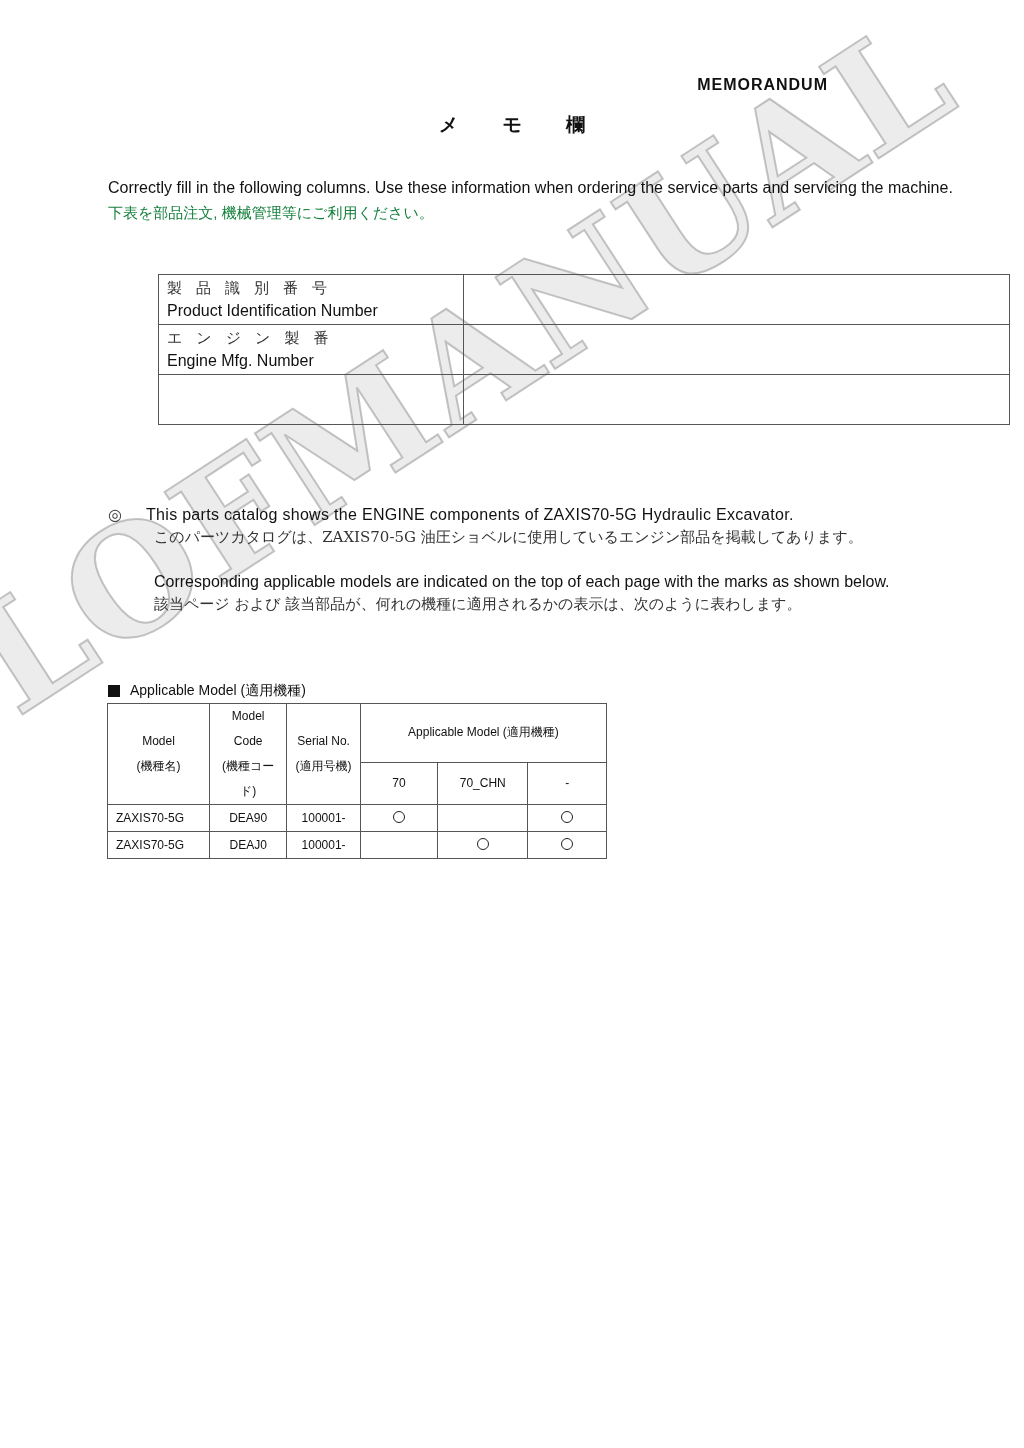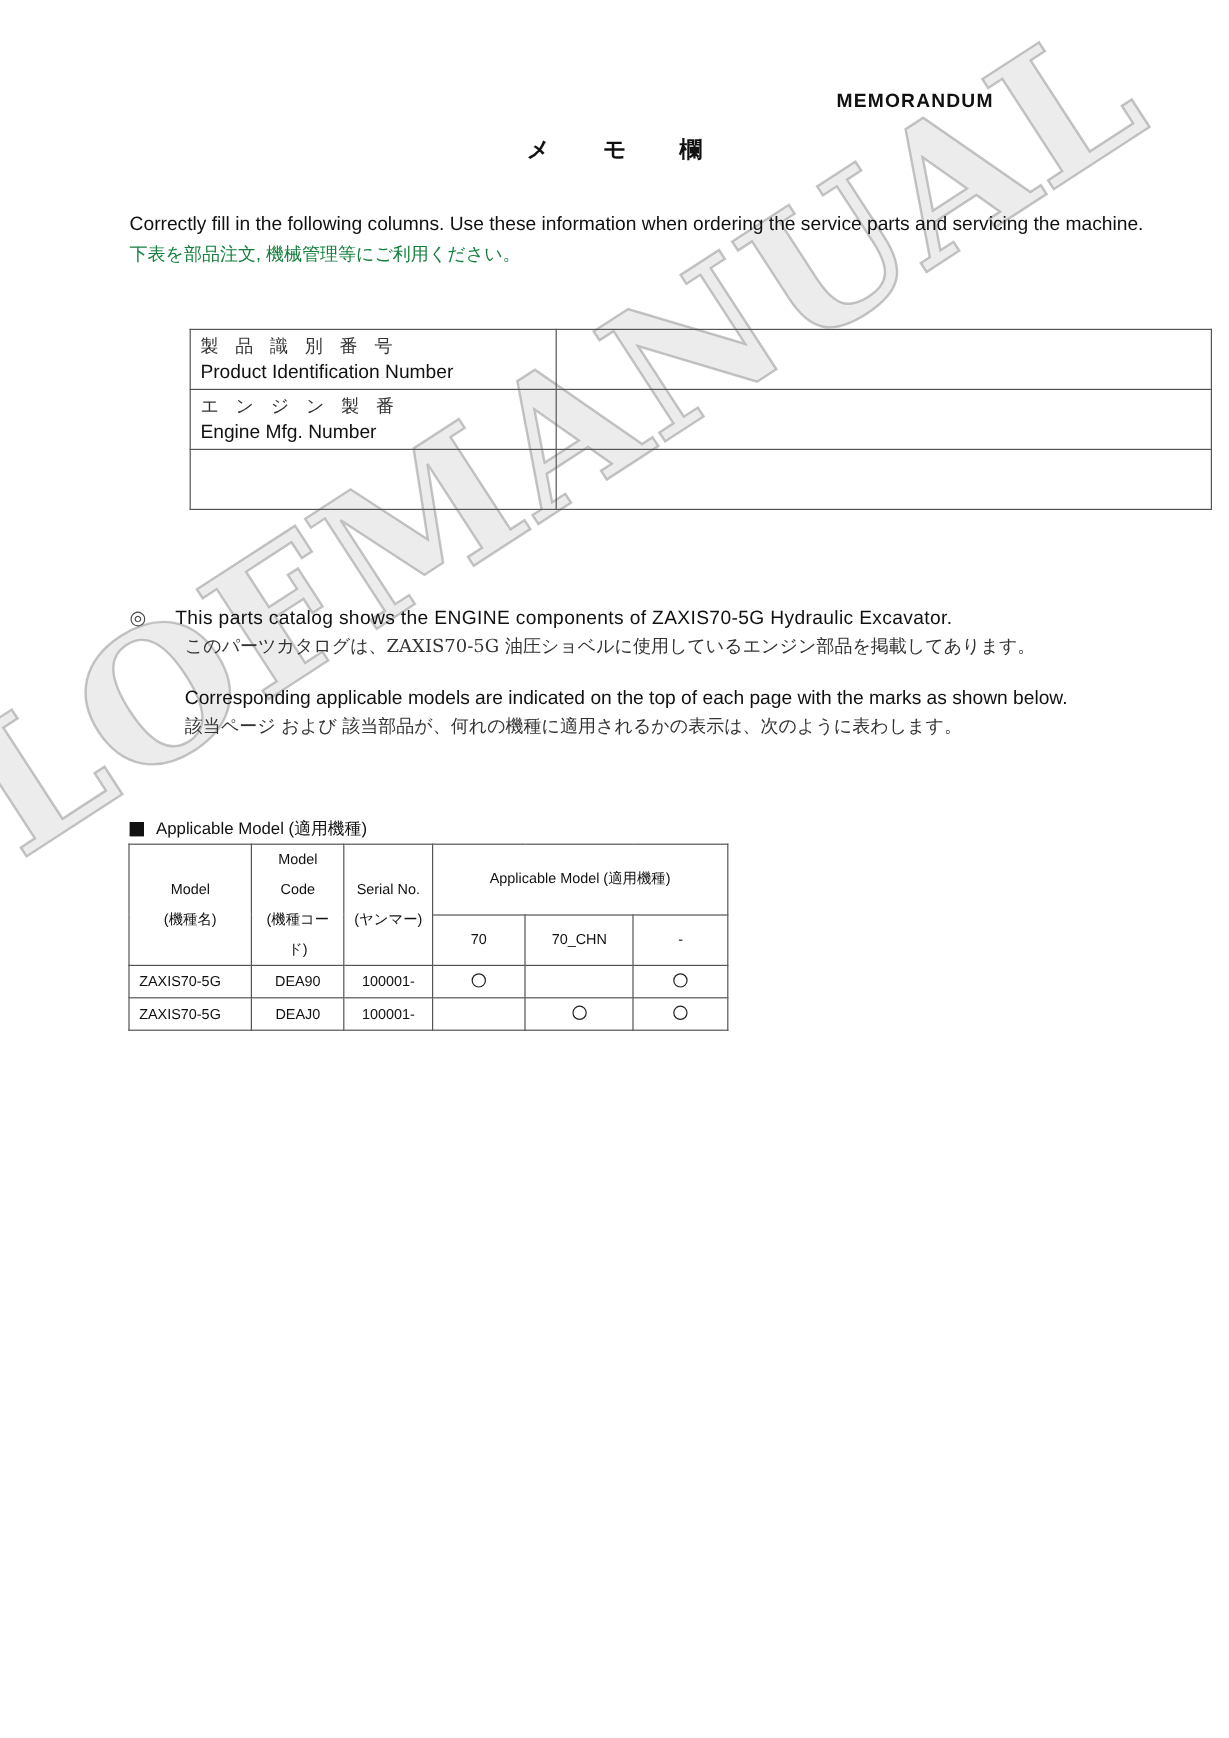--- a/index.html
+++ b/index.html
@@ -139,21 +139,21 @@
     <td rowspan="2" class="stack">
       <div>Model</div>
       <div>(機種名)</div>
     </td>
     <td rowspan="2" class="stack">
       <div>Model Code</div>
       <div>(機種コード)</div>
     </td>
     <td rowspan="2" class="stack">
       <div>Serial No.</div>
-      <div>(ヤンマー)</div>
+      <div>(適用号機)</div>
     </td>
     <td colspan="3">Applicable Model (適用機種)</td>
   </tr>
   <tr class="h2">
     <td>70</td>
     <td>70_CHN</td>
     <td>-</td>
   </tr>
   <tr class="r">
     <td class="left">ZAXIS70-5G</td>

